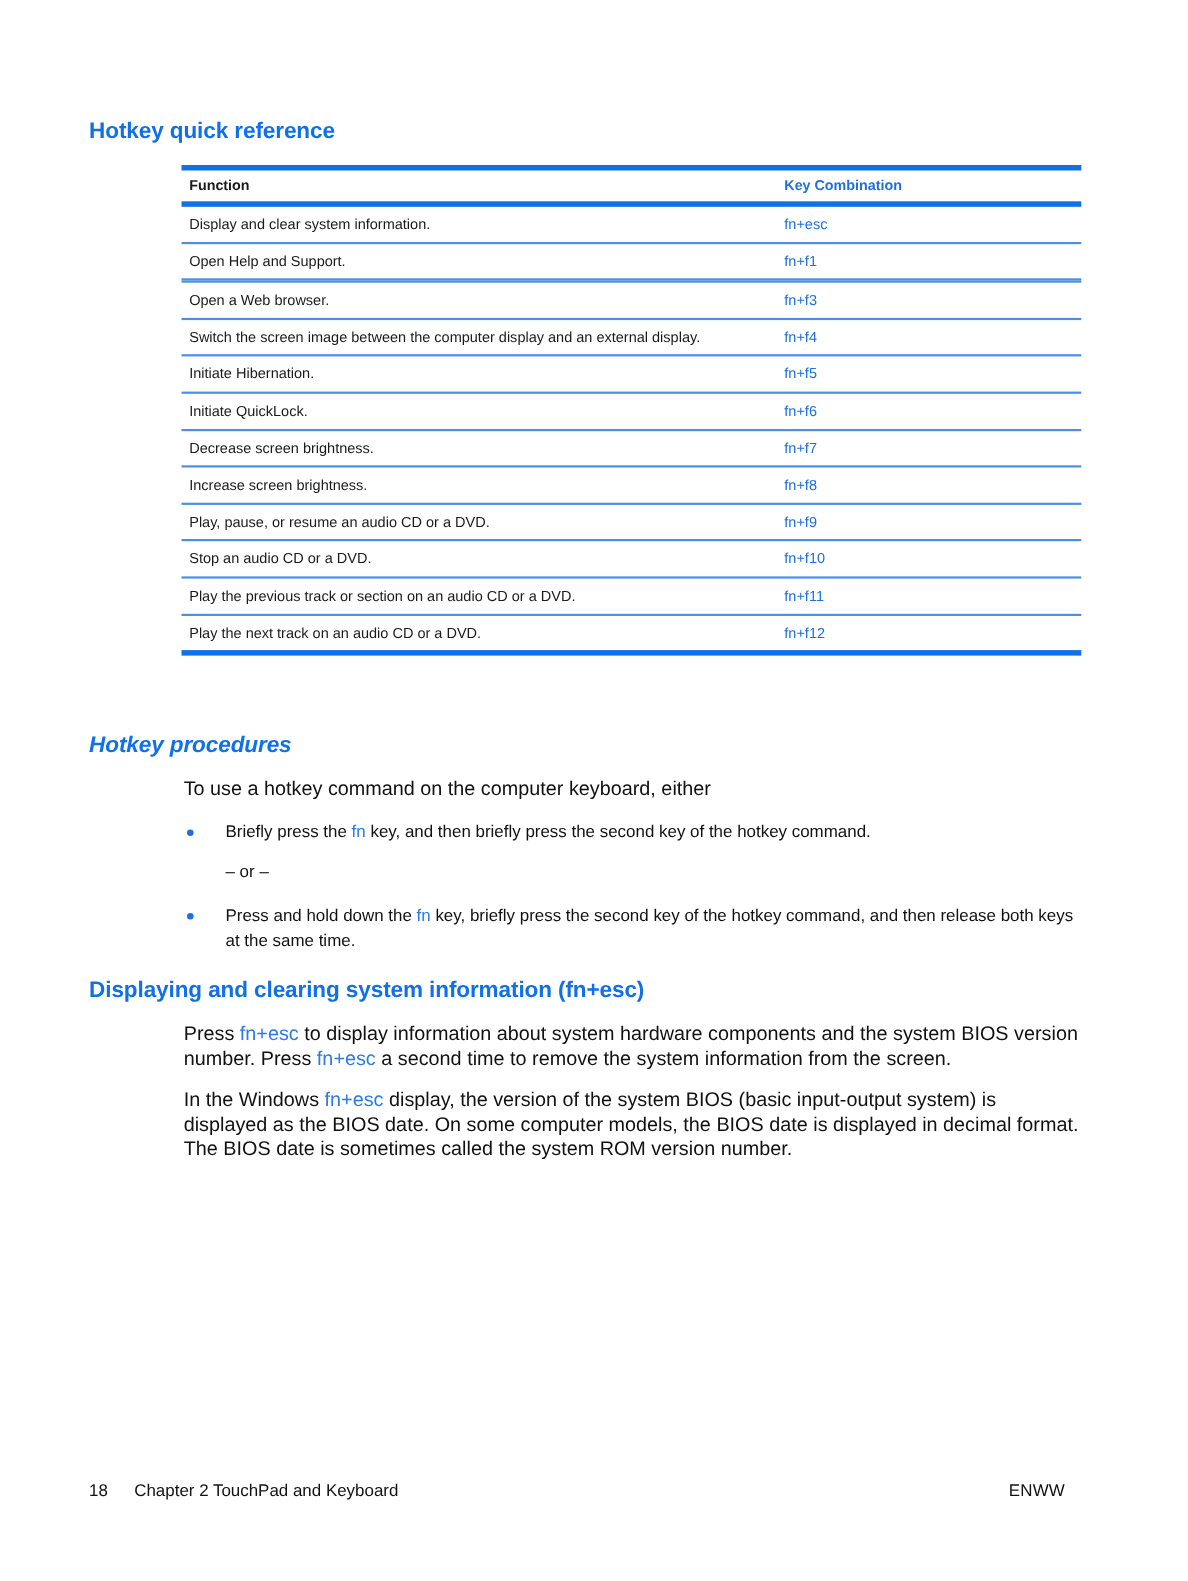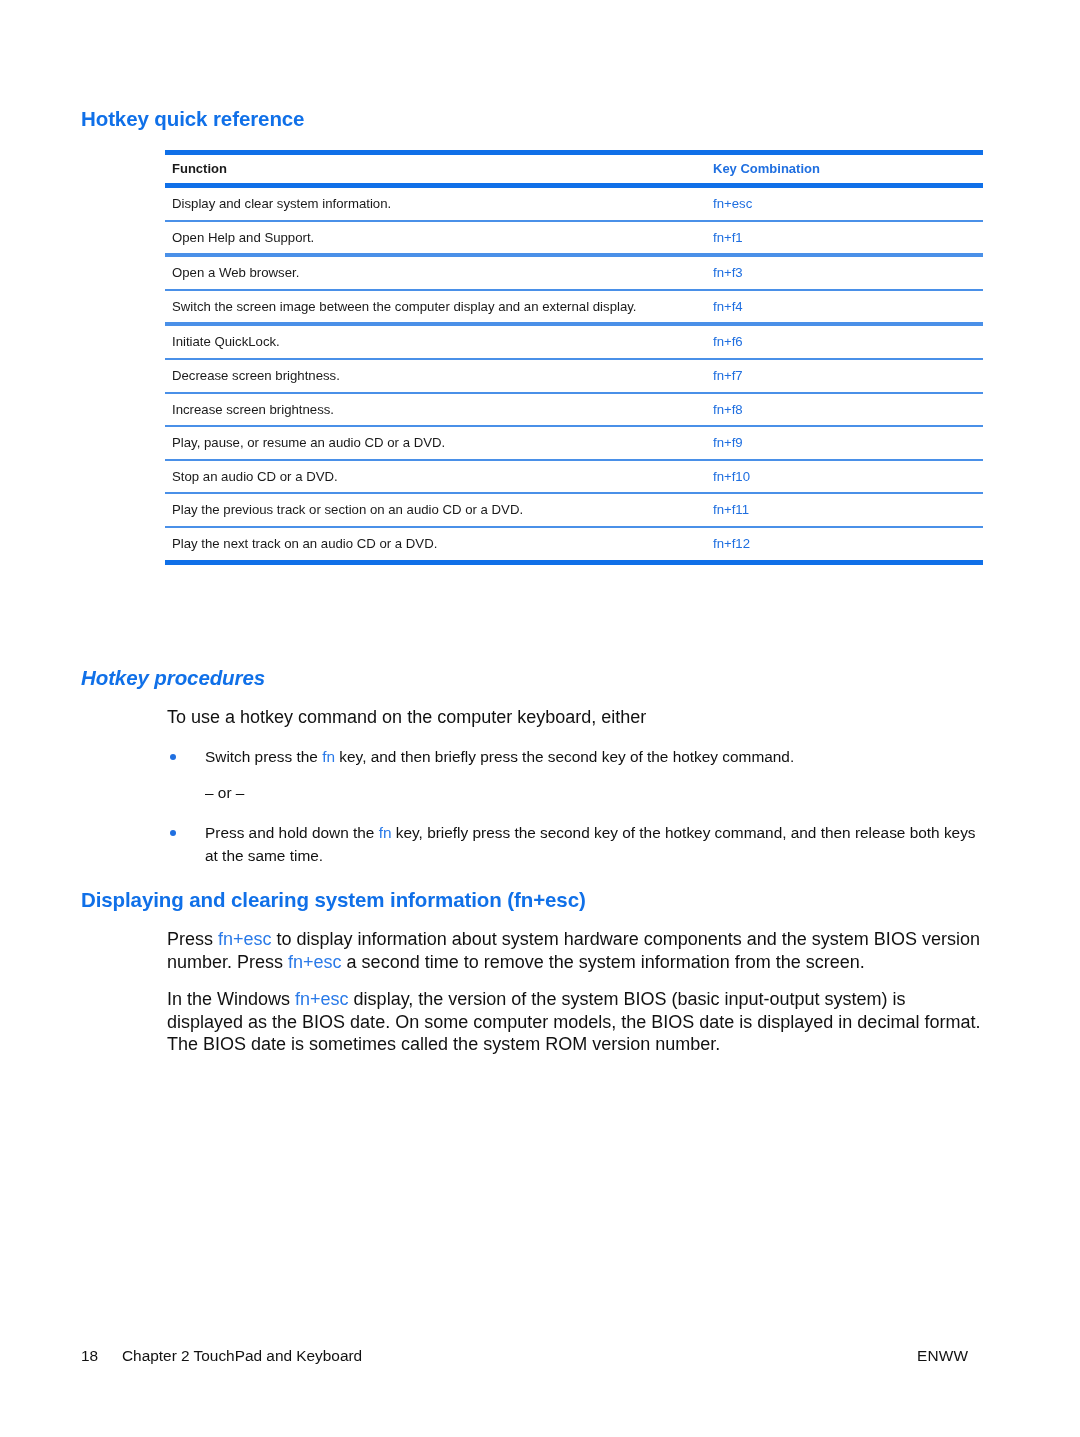--- a/index.html
+++ b/index.html
@@ -190,20 +190,24 @@
         <div class="tbody-row">
           <span class="cell col-fn">Open a Web browser.</span>
           <span class="cell col-key">fn+f3</span>
         </div>
         <div class="rule-thin"></div>
         <div class="tbody-row">
           <span class="cell col-fn">Switch the screen image between the computer display and an external display.</span>
           <span class="cell col-key">fn+f4</span>
         </div>
         <div class="rule-thin"></div>
+        <div class="tbody-row">
+          <span class="cell col-fn">Initiate Hibernation.</span>
+          <span class="cell col-key">fn+f5</span>
+        </div>
         <div class="rule-thin"></div>
         <div class="tbody-row">
           <span class="cell col-fn">Initiate QuickLock.</span>
           <span class="cell col-key">fn+f6</span>
         </div>
         <div class="rule-thin"></div>
         <div class="tbody-row">
           <span class="cell col-fn">Decrease screen brightness.</span>
           <span class="cell col-key">fn+f7</span>
         </div>
@@ -237,21 +241,21 @@
     <div class="rule-thick"></div>
   </div>
 
   <div class="h1 title-b">Hotkey procedures</div>
 
   <div class="para" style="top:706px;">To use a hotkey command on the computer keyboard, either</div>
 
   <div class="bullet-item" style="top:746px;">
     <span class="dot"></span>
     <span class="btext">
-      <span>Switch press the </span><span class="kbd">fn</span><span> key, and then briefly press the second key of the hotkey command.</span>
+      <span>Briefly press the </span><span class="kbd">fn</span><span> key, and then briefly press the second key of the hotkey command.</span>
     </span>
   </div>
 
   <div class="or-line" style="top:784px;">– or –</div>
 
   <div class="bullet-item" style="top:822px;">
     <span class="dot"></span>
     <span class="btext">
       <span>Press and hold down the </span><span class="kbd">fn</span><span> key, briefly press the second key of the hotkey command, and then release both keys at the same time.</span>
     </span>

